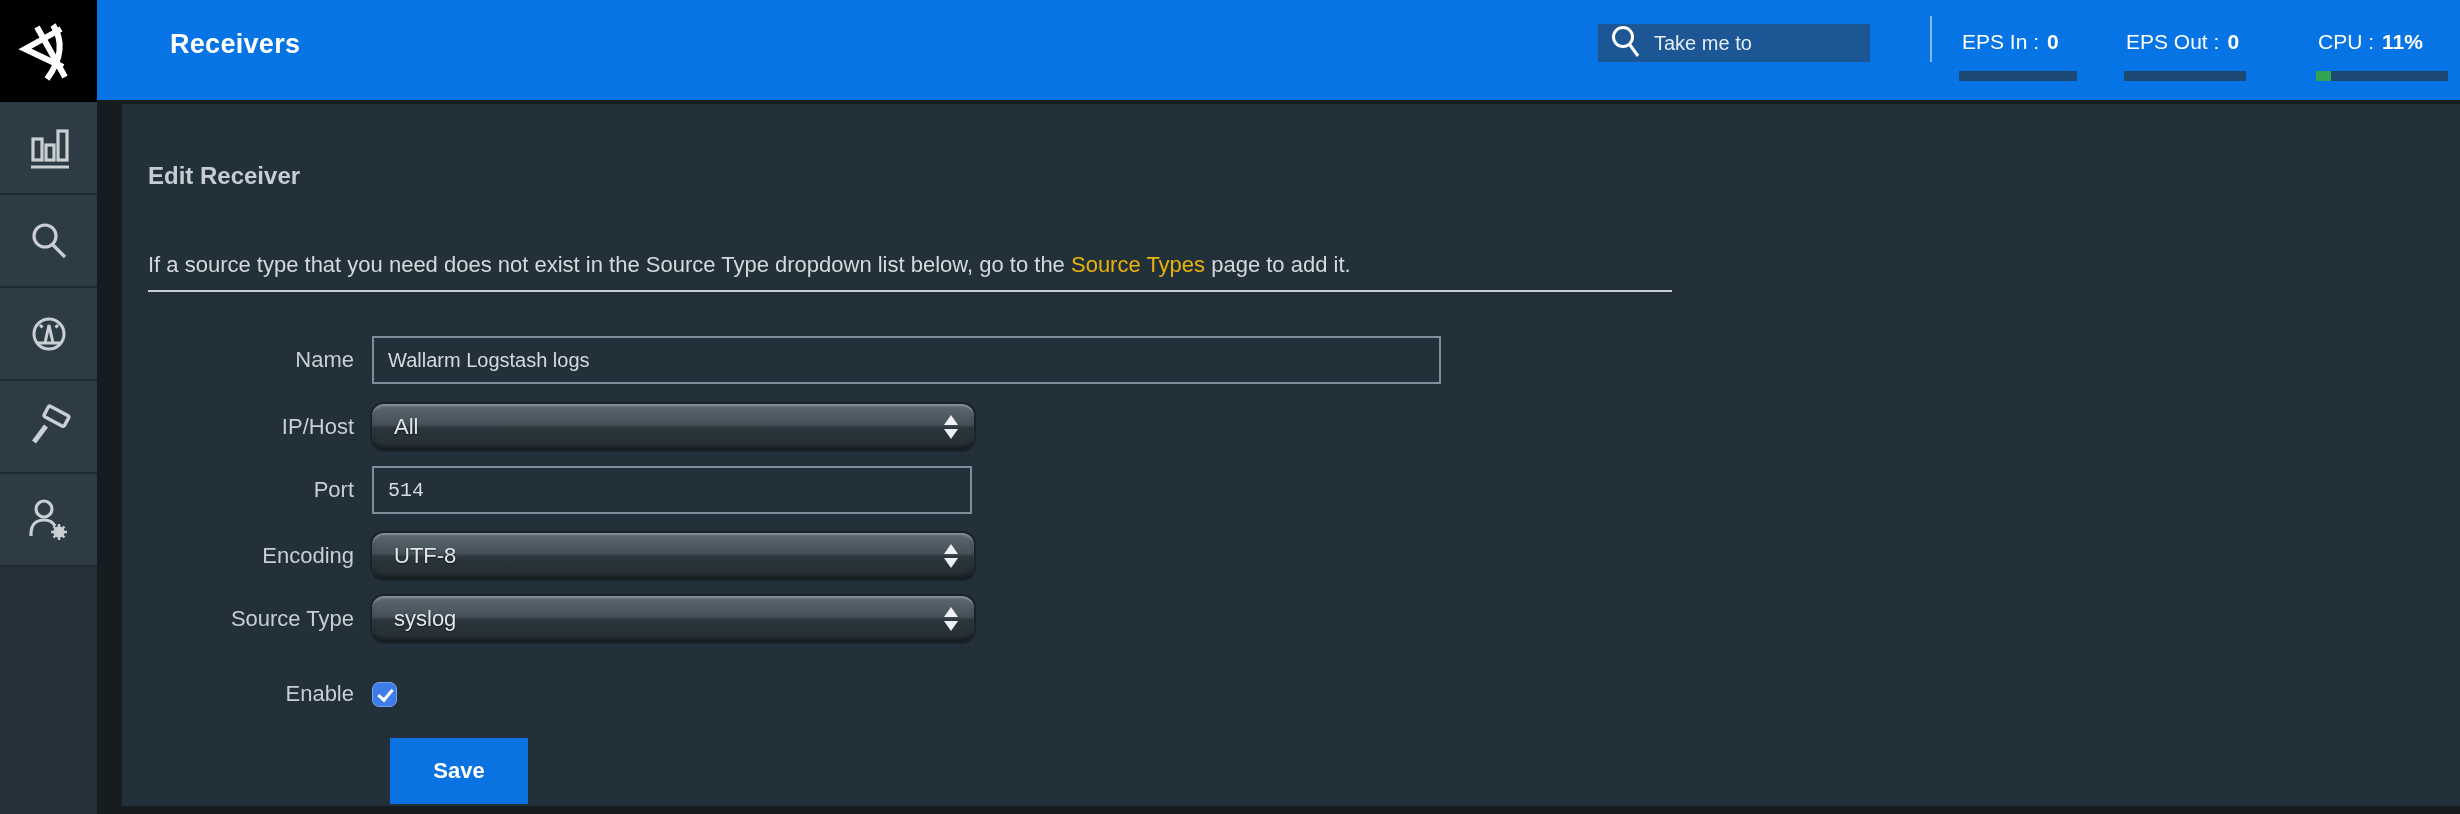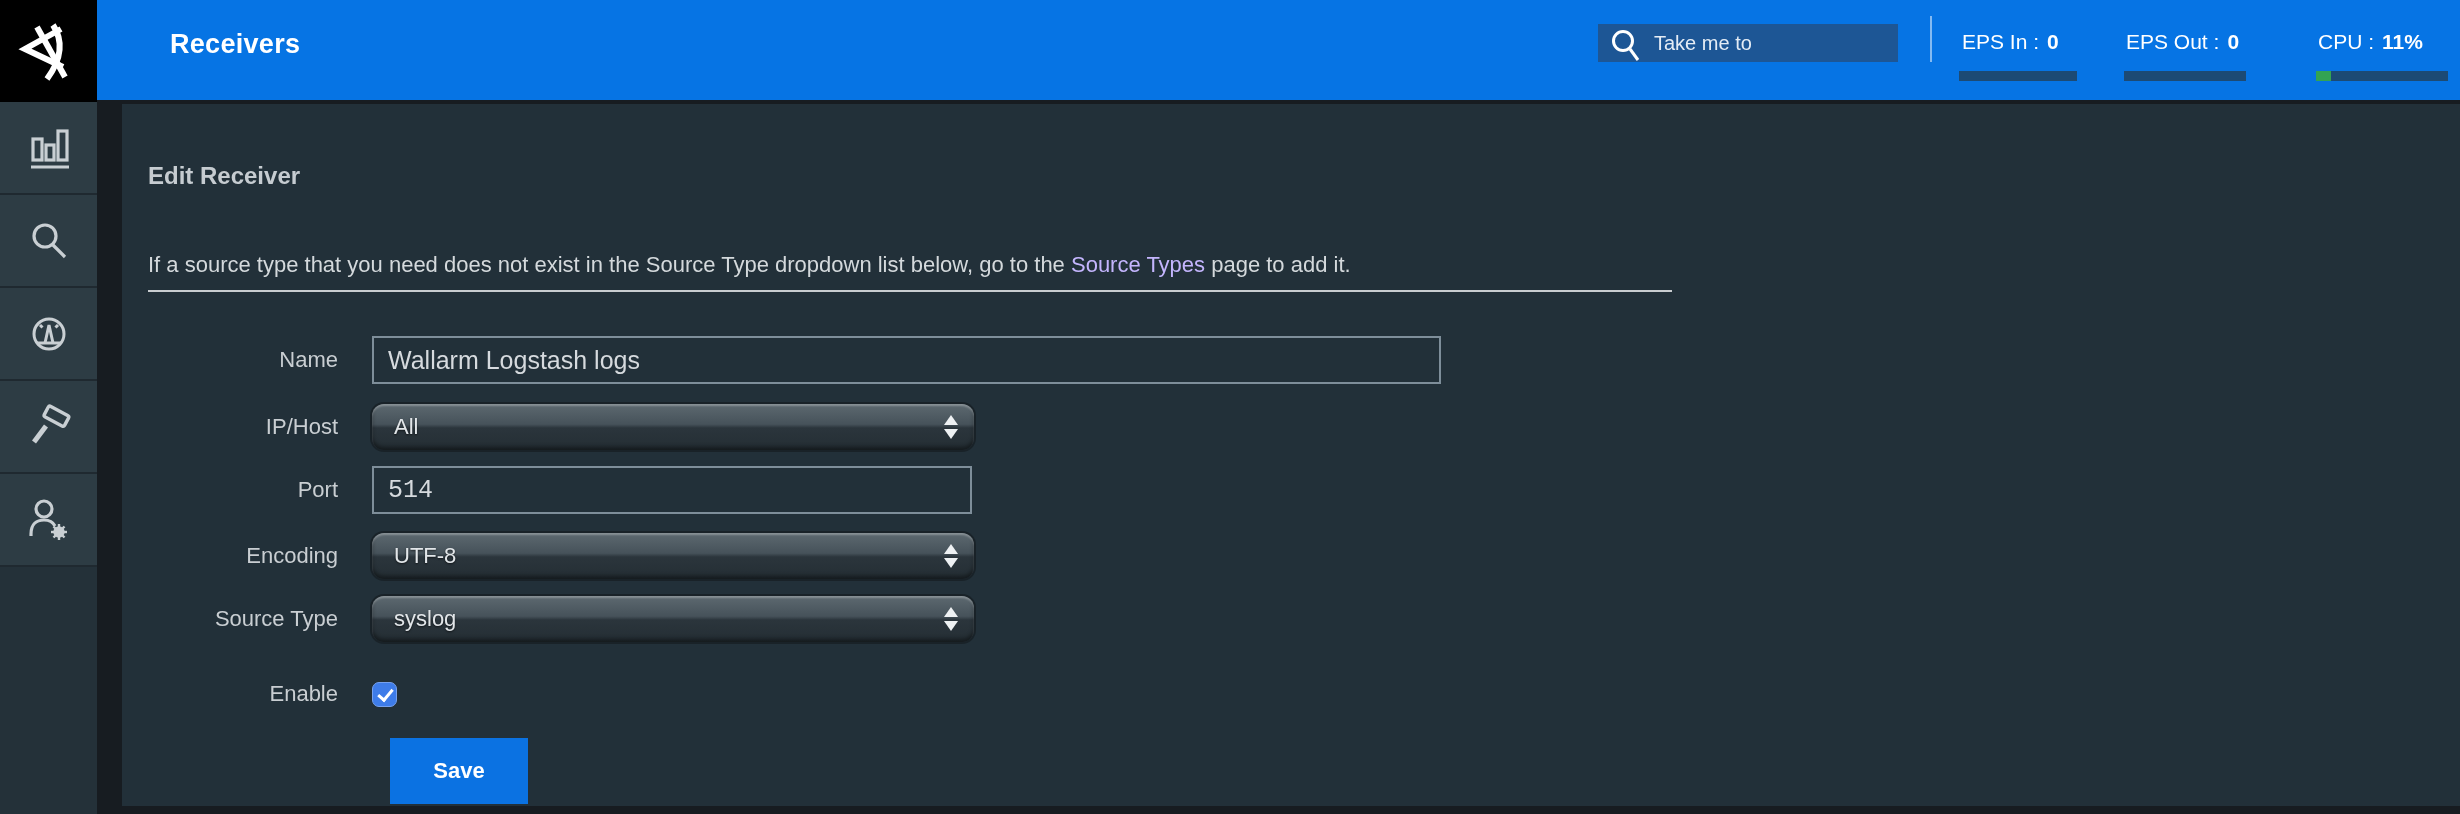--- a/index.html
+++ b/index.html
@@ -6,22 +6,22 @@
   html,body { background:#0e1114; }
   body { font-family:"Liberation Sans", sans-serif; }
   #screen { position:relative; width:2460px; height:814px; background:#171c21; overflow:hidden; }
 
   
   .header { position:absolute; left:0; top:0; width:2460px; height:100px; background:#0674e4; }
   .logo-box { position:absolute; left:0; top:0; width:97px; height:102px; background:#000; z-index:5;
               display:flex; align-items:center; justify-content:center; cursor:pointer; }
   .page-title { position:absolute; left:145px; top:0; height:88px; display:flex; align-items:center;
                 color:#ffffff; font-size:27px; font-weight:700; letter-spacing:.3px;margin-left:25px; }
-  .searchbox { position:absolute; left:1598px; top:24px; width:300px; height:38px; background:#1d5695;
-               display:flex; align-items:flex-end; }
+  .searchbox { position:absolute; left:1598px; top:24px; width:272px; height:38px; background:#1d5695;
+               display:flex; align-items:flex-start; }
   .searchbox svg { margin-left:12px; flex:0 0 auto; }
   .searchbox input { flex:1; height:100%; background:transparent; border:none; outline:none;
                      color:#eef3f8; font-size:20px; font-family:"Liberation Sans", sans-serif; padding-left:14px; }
   .searchbox input::placeholder { color:#e4ecf5; opacity:1; }
   .hdr-divider { position:absolute; left:1930px; top:16px; width:2px; height:46px; background:rgba(255,255,255,.5); }
   .stat { position:absolute; top:0; height:100px; color:#fff; }
   .stat .stat-text { position:absolute; top:30px; left:0; font-size:21px; white-space:nowrap; }
   .stat .stat-text b { font-weight:700; margin-left:8px; }
   .stat .bar { position:absolute; top:71px; left:0; height:10px; background:#1c4a74; overflow:hidden; }
   .stat .bar-fill { height:100%; width:0; background:#33a352; }
@@ -32,26 +32,26 @@
   
   .sidebar { position:absolute; left:0; top:102px; width:97px; height:712px; background:#243139; }
   .side-item { width:97px; height:93px; background:#2d3c44; border-bottom:2px solid #1f2930;
                display:flex; align-items:center; justify-content:center; cursor:pointer; }
   .side-item svg { display:block; }
 
   
   .panel { position:absolute; left:122px; top:104px; width:2350px; height:702px; background:#223039; }
   .heading { position:absolute; left:26px; top:58px; font-size:24px; font-weight:700; color:#c6ccd1; }
   .note { position:absolute; left:26px; top:148px; font-size:22px; color:#d4d9dc; white-space:nowrap; }
-  .note a { color:#c4b5fd; text-decoration:none; cursor:pointer; }
+  .note a { color:#eab308; text-decoration:none; cursor:pointer; }
   .rule { position:absolute; left:26px; top:186px; width:1524px; height:2px; background:#c9cdd0; }
 
   .form-row { position:absolute; left:0; display:flex; align-items:center; }
-  .form-label { width:250px; text-align:right; padding-right:34px; font-size:22px; color:#c9ced2; flex:0 0 250px; }
-  .text-input { background:transparent; border:2px solid #7e8e9a; color:#d6dade; font-size:25px;
+  .form-label { width:250px; text-align:right; padding-right:18px; font-size:22px; color:#c9ced2; flex:0 0 250px; }
+  .text-input { background:transparent; border:2px solid #7e8e9a; color:#d6dade; font-size:20px;
                 font-family:"Liberation Sans", sans-serif; padding:0 14px; outline:none; }
   .row-name { top:232px; } .row-name .text-input { width:1069px; height:48px; }
   .row-port { top:362px; } .row-port .text-input { width:600px; height:48px;font-family:Liberation Mono, monospace; }
   .row-iphost { top:300px; } .row-encoding { top:429px; } .row-sourcetype { top:492px; }
 
   .sel { position:relative; width:602px; height:46px; border-radius:12px; cursor:pointer;
          background:linear-gradient(#5d6970 0%, #46525a 44%, #2b353c 52%, #242e34 100%);
          box-shadow: inset 0 2px 2px rgba(255,255,255,.28), inset 0 -3px 4px rgba(0,0,0,.45), 0 0 0 2px rgba(18,24,28,.55);
          display:flex; align-items:center; }
   .sel .sel-text { margin-left:22px; font-size:22px; color:#e2e6e9; text-shadow:0 1px 2px rgba(0,0,0,.6); }

